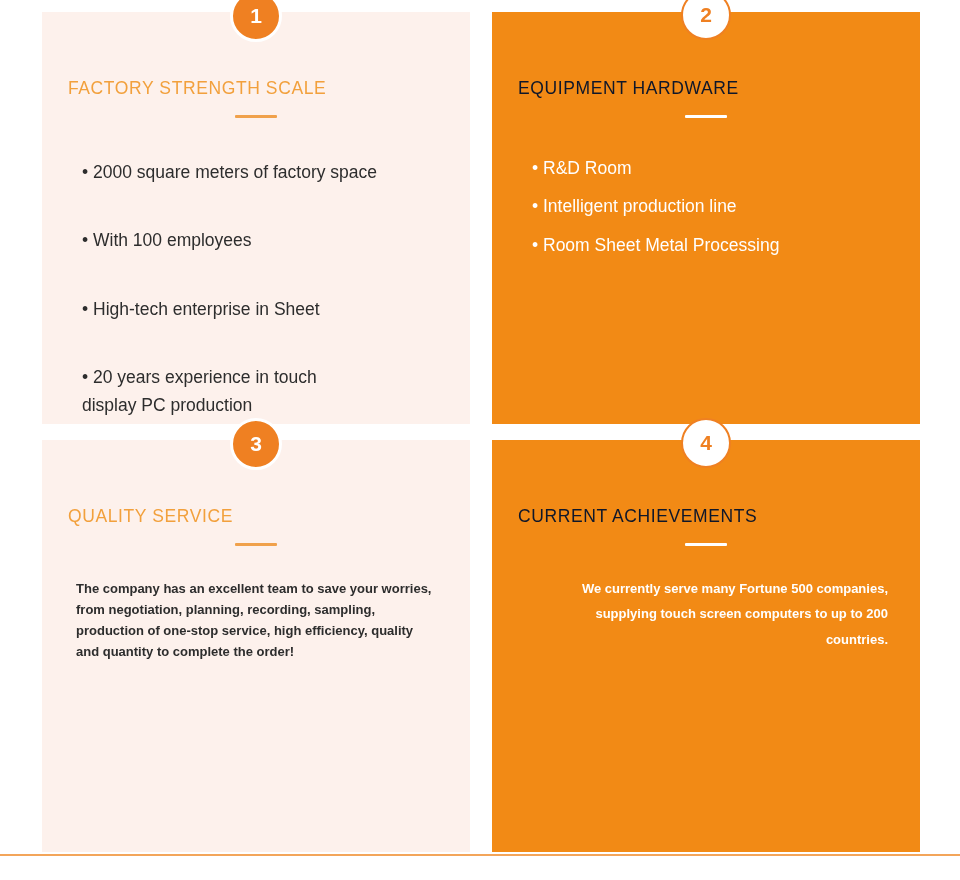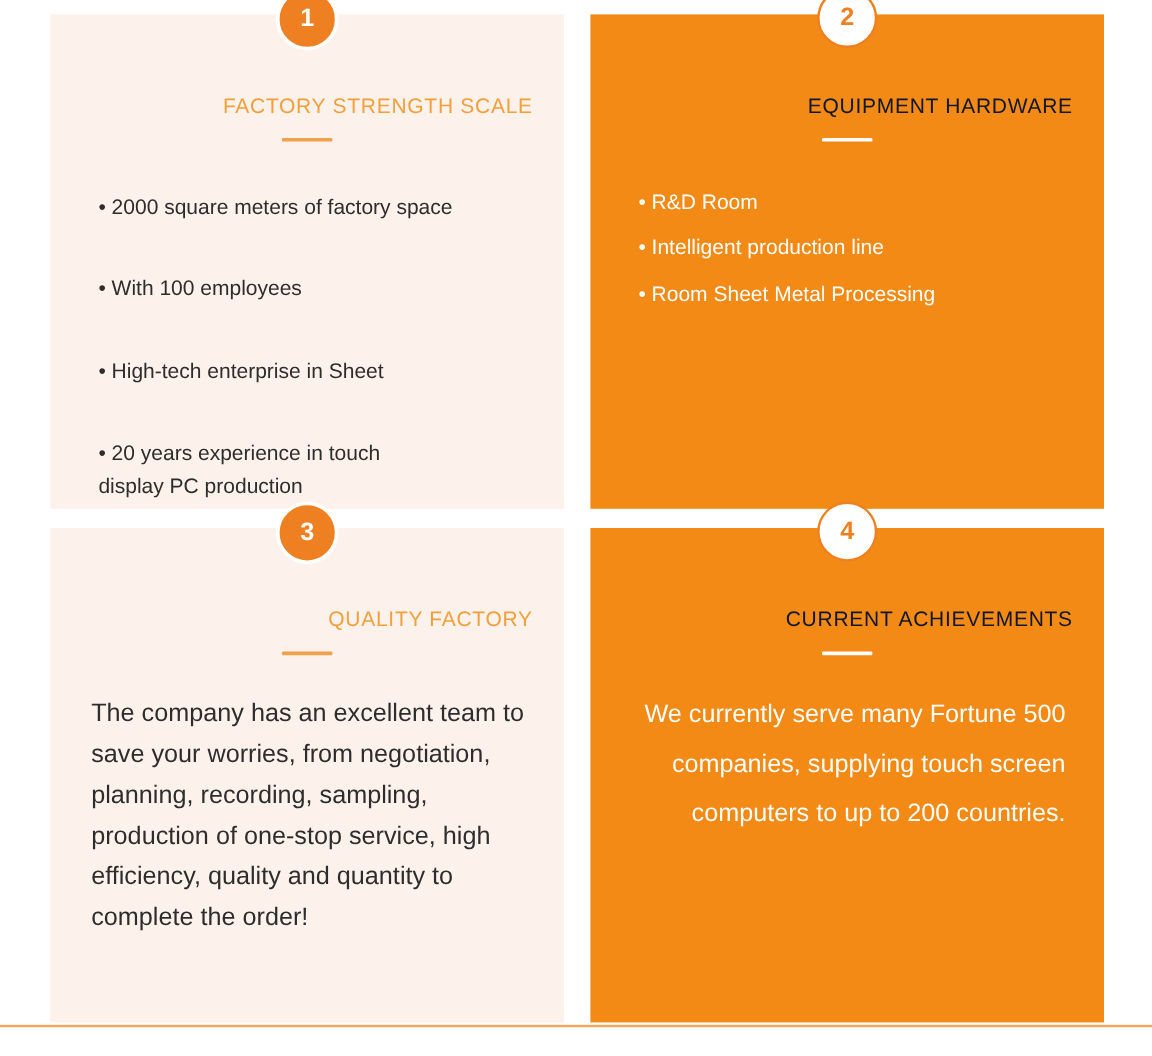--- a/index.html
+++ b/index.html
@@ -68,21 +68,21 @@
     color: #ffffff;
     border: 3px solid #ffffff;
   }
   .badge.outline {
     background: #ffffff;
     color: #ef8022;
     border: 2px solid #ef8022;
   }
 
   .card-title {
-    text-align: right;
+    text-align: left;
     font-size: 17.5px;
     letter-spacing: 0.6px;
     margin-top: 14px;
     margin-bottom: 0;
     font-weight: 400;
   }
   .card.light .card-title {
     color: #f2a03c;
   }
   .card.solid .card-title {
@@ -120,23 +120,24 @@
   .card.solid .bullets li {
     color: #ffffff;
   }
   .bullets li::before {
     content: "• ";
   }
 
   .para {
     margin: 32px 0 0 0;
     padding: 0 6px 0 8px;
-    font-size: 21px;
+    font-size: 13px;
     line-height: 1.62;
     white-space: pre-line;
+    font-weight: bold;
   }
   .card.light .para {
     color: #2d2d2d;
   }
   .card.solid .para {
     color: #ffffff;
     line-height: 1.95;
     padding-left: 14px;
     margin-top: 30px;
     text-align: right;
@@ -179,21 +180,21 @@
       <div class="rule"></div>
       <ul class="bullets">
         <li>R&amp;D Room</li>
         <li>Intelligent production line</li>
         <li>Room Sheet Metal Processing</li>
       </ul>
     </div>
 
     <div class="card light">
       <div class="badge filled">3</div>
-      <h2 class="card-title">QUALITY FACTORY</h2>
+      <h2 class="card-title">QUALITY SERVICE</h2>
       <div class="rule"></div>
       <p class="para">The company has an excellent team to save your worries, from negotiation, planning, recording, sampling, production of one-stop service, high efficiency, quality and quantity to complete the order!</p>
     </div>
 
     <div class="card solid">
       <div class="badge outline">4</div>
       <h2 class="card-title">CURRENT ACHIEVEMENTS</h2>
       <div class="rule"></div>
       <p class="para">We currently serve many Fortune 500 companies, supplying touch screen computers to up to 200 countries.</p>
     </div>

